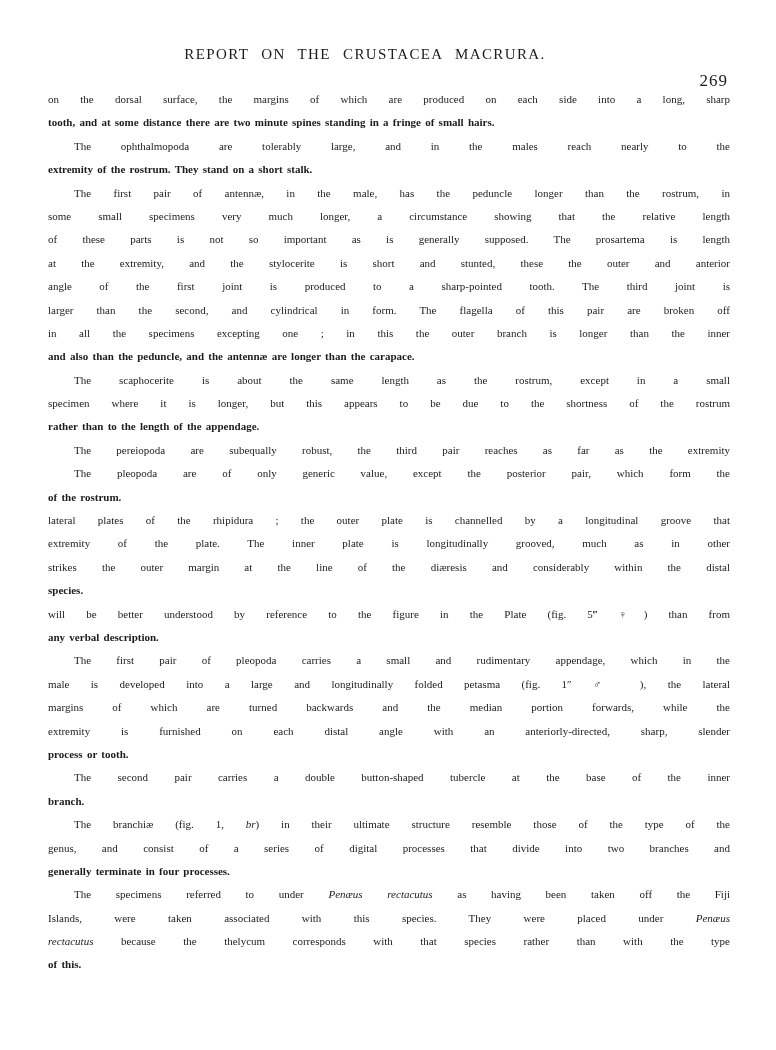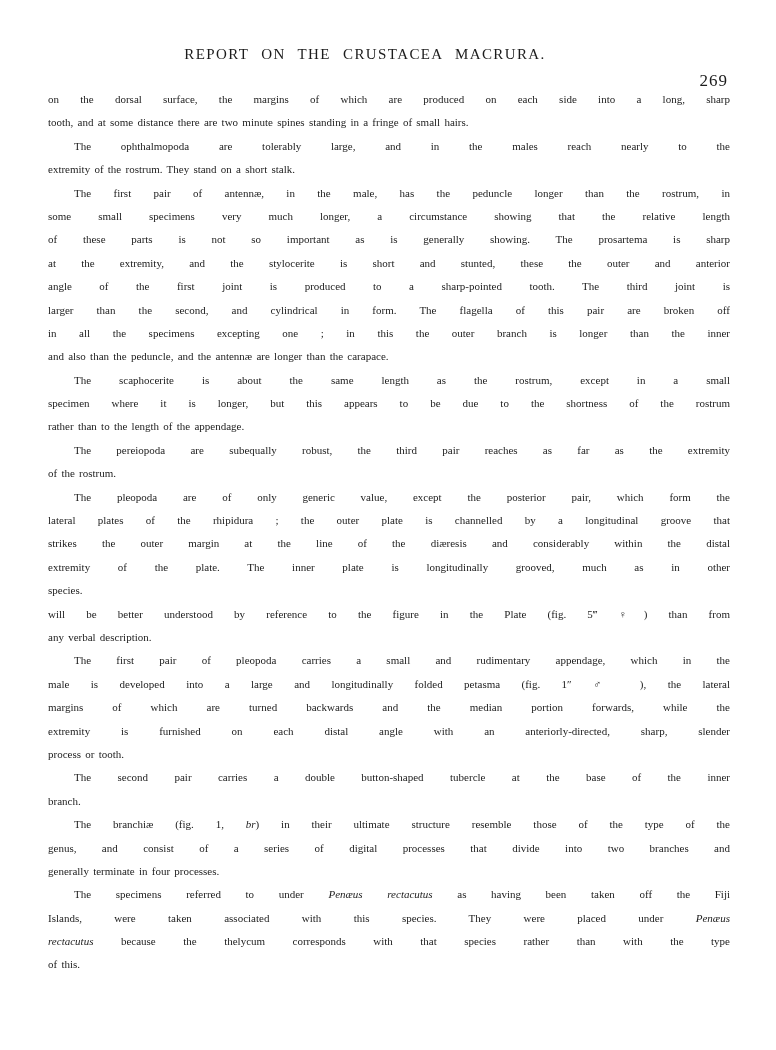--- a/index.html
+++ b/index.html
@@ -49,20 +49,21 @@
     font-size: 11px;
     line-height: 23.4px;
     height: 23.4px;
     overflow: hidden;
     text-align: justify;
     text-align-last: justify;
     word-spacing: 1.5px;
   }
   .line.end {
     text-align-last: left;
+    font-weight: bold;
   }
   .line.indent {
     padding-left: 26px;
   }
   .italic {
     font-style: italic;
   }
 </style>
 </head>
 <body>
@@ -72,35 +73,35 @@
     <div class="running-title">REPORT ON THE CRUSTACEA MACRURA.</div>
     <div class="page-number">269</div>
   </div>
   <div class="body-text">
       <div class="line"><span>on the dorsal surface, the margins of which are produced on each side into a long, sharp</span></div>
       <div class="line end"><span>tooth, and at some distance there are two minute spines standing in a fringe of small hairs.</span></div>
       <div class="line indent"><span>The ophthalmopoda are tolerably large, and in the males reach nearly to the</span></div>
       <div class="line end"><span>extremity of the rostrum.  They stand on a short stalk.</span></div>
       <div class="line indent"><span>The first pair of antennæ, in the male, has the peduncle longer than the rostrum, in</span></div>
       <div class="line"><span>some small specimens very much longer, a circumstance showing that the relative length</span></div>
-      <div class="line"><span>of these parts is not so important as is generally showing.  The prosartema is sharp</span></div>
+      <div class="line"><span>of these parts is not so important as is generally supposed.  The prosartema is length</span></div>
       <div class="line"><span>at the extremity, and the stylocerite is short and stunted, these the outer and anterior</span></div>
       <div class="line"><span>angle of the first joint is produced to a sharp-pointed tooth.  The third joint is</span></div>
       <div class="line"><span>larger than the second, and cylindrical in form.  The flagella of this pair are broken off</span></div>
       <div class="line"><span>in all the specimens excepting one ; in this the outer branch is longer than the inner</span></div>
       <div class="line end"><span>and also than the peduncle, and the antennæ are longer than the carapace.</span></div>
       <div class="line indent"><span>The scaphocerite is about the same length as the rostrum, except in a small</span></div>
       <div class="line"><span>specimen where it is longer, but this appears to be due to the shortness of the rostrum</span></div>
       <div class="line end"><span>rather than to the length of the appendage.</span></div>
       <div class="line indent"><span>The pereiopoda are subequally robust, the third pair reaches as far as the extremity</span></div>
+      <div class="line indent"><span>The pleopoda are of only generic value, except the posterior pair, which form the</span></div>
       <div class="line end"><span>of the rostrum.</span></div>
-      <div class="line indent"><span>The pleopoda are of only generic value, except the posterior pair, which form the</span></div>
       <div class="line"><span>lateral plates of the rhipidura ; the outer plate is channelled by a longitudinal groove that</span></div>
+      <div class="line"><span>extremity of the plate.  The inner plate is longitudinally grooved, much as in other</span></div>
       <div class="line"><span>strikes the outer margin at the line of the diæresis and considerably within the distal</span></div>
-      <div class="line"><span>extremity of the plate.  The inner plate is longitudinally grooved, much as in other</span></div>
       <div class="line end"><span>species.</span></div>
       <div class="line"><span>will be better understood by reference to the figure in the Plate (fig. 5‴ ♀) than from</span></div>
       <div class="line end"><span>any verbal description.</span></div>
       <div class="line indent"><span>The first pair of pleopoda carries a small and rudimentary appendage, which in the</span></div>
       <div class="line"><span>male is developed into a large and longitudinally folded petasma (fig. 1″ ♂ ), the lateral</span></div>
       <div class="line"><span>margins of which are turned backwards and the median portion forwards, while the</span></div>
       <div class="line"><span>extremity is furnished on each distal angle with an anteriorly-directed, sharp, slender</span></div>
       <div class="line end"><span>process or tooth.</span></div>
       <div class="line indent"><span>The second pair carries a double button-shaped tubercle at the base of the inner</span></div>
       <div class="line end"><span>branch.</span></div>

